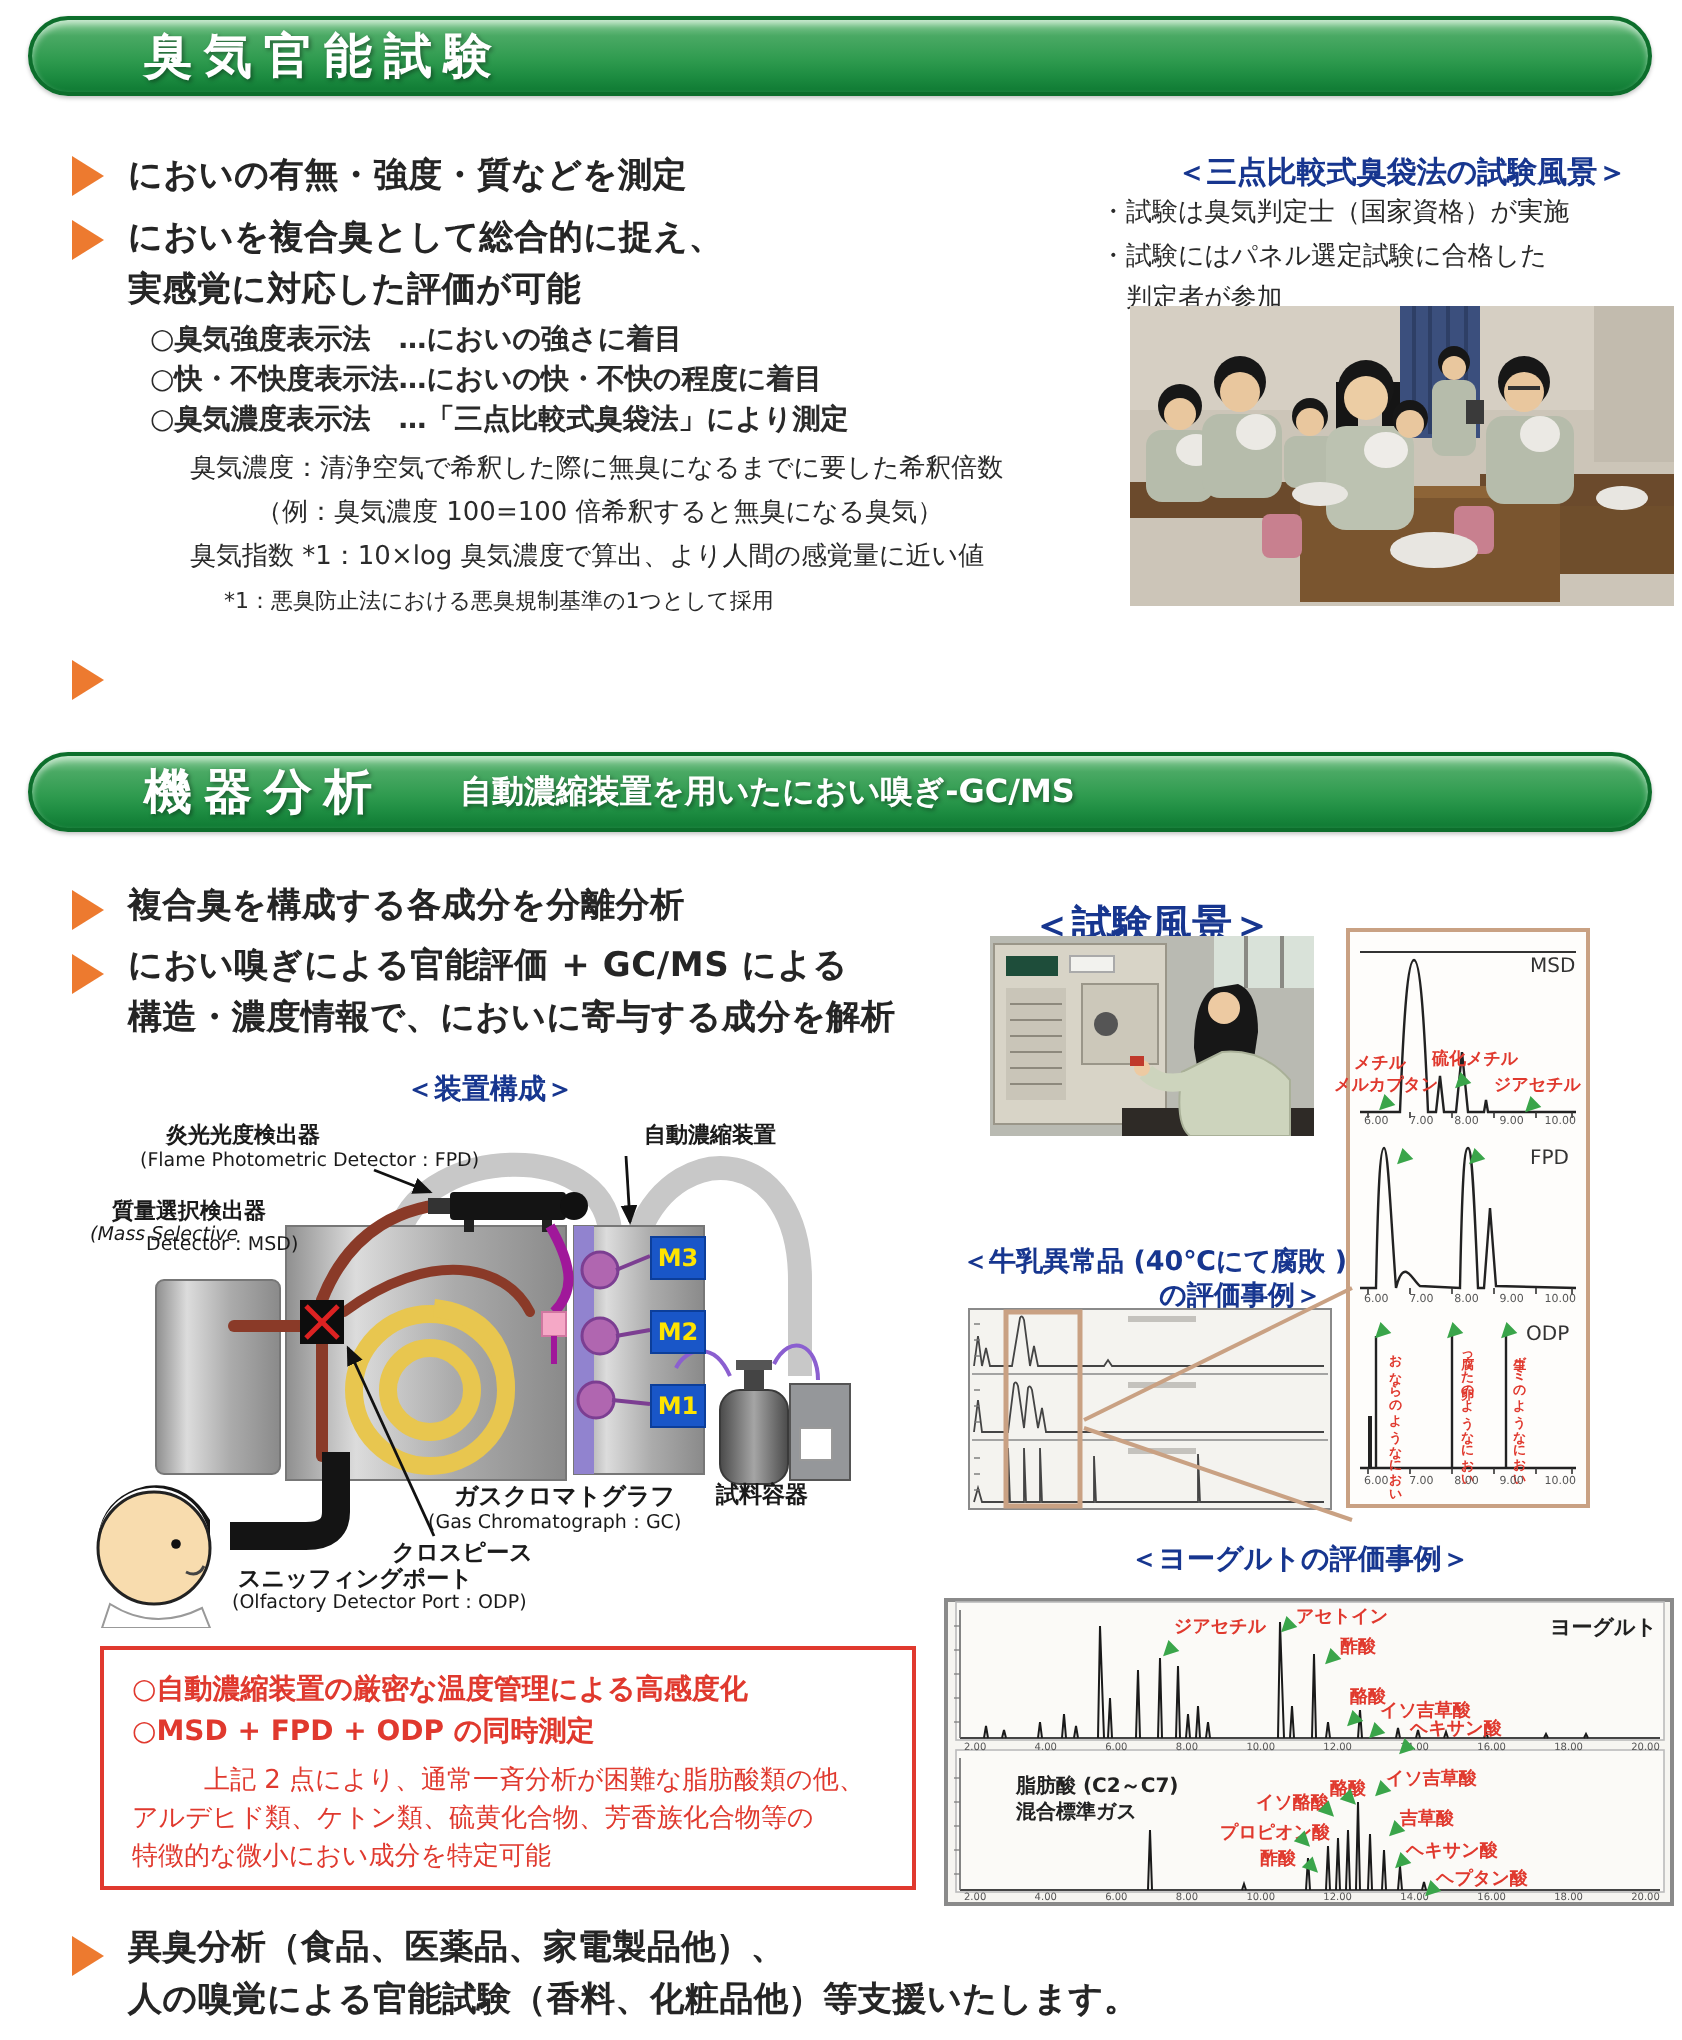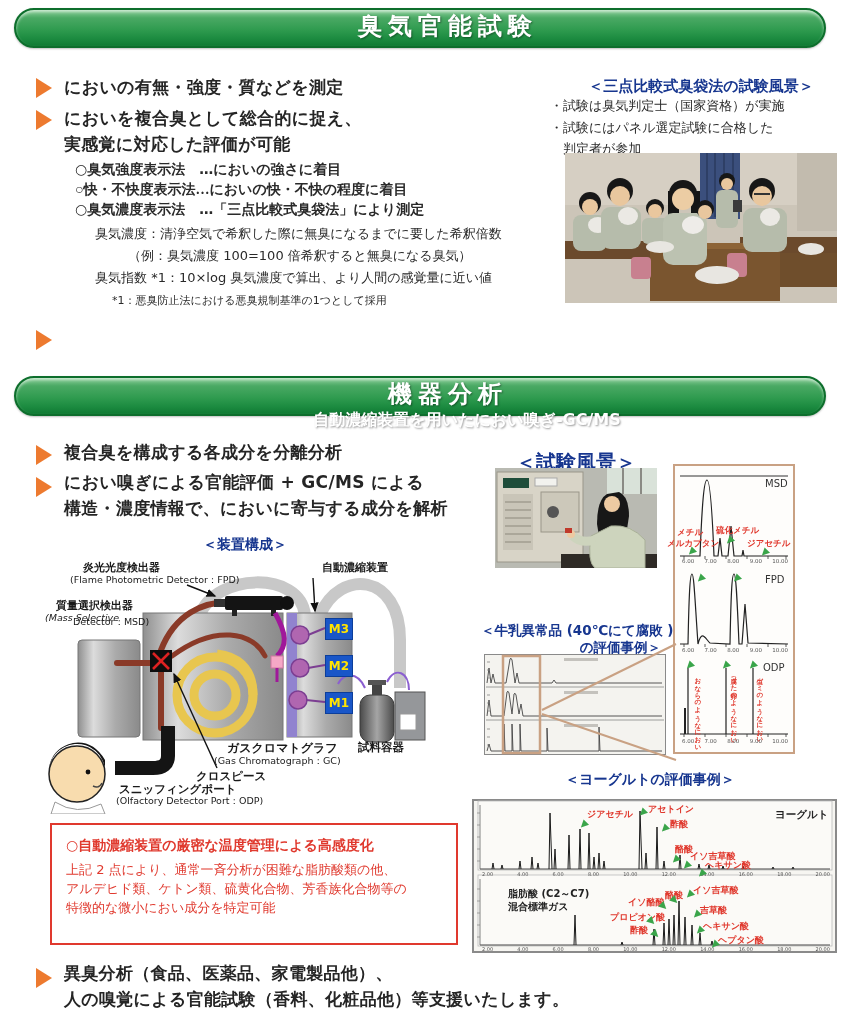--- a/index.html
+++ b/index.html
@@ -4,21 +4,21 @@
 <style>
   html,body{margin:0;padding:0;background:#fff;}
   .page{position:relative;width:841px;height:1020px;background:#fff;overflow:hidden;
         font-family:"DejaVu Sans",sans-serif;color:#222;}
   .abs{position:absolute;}
   
   .banner{position:absolute;left:14px;width:812px;height:40px;border-radius:21px;
           border:2px solid #0d6e2c;box-sizing:border-box;
           background:linear-gradient(180deg,#8ccf9a 0%,#4aa964 22%,#2f9b4f 55%,#1d8c41 78%,#0f7a33 100%);
           box-shadow:inset 0 2px 3px rgba(255,255,255,.55), 0 1px 2px rgba(0,0,0,.25);
-          display:flex;align-items:center;padding-left:56px;flex-direction:column;}
+          display:flex;align-items:center;padding-left:56px;}
   .banner-title{color:#fff;font-size:24px;font-weight:bold;letter-spacing:6px;
                 text-shadow:1px 1px 2px rgba(0,0,0,.4);white-space:nowrap;}
   .banner-sub{color:#fff;font-size:16px;font-weight:bold;margin-left:38px;
               text-shadow:1px 1px 2px rgba(0,0,0,.4);white-space:nowrap;}
   .tri{position:absolute;width:0;height:0;border-left:16px solid #ed7a2f;
        border-top:10px solid transparent;border-bottom:10px solid transparent;}
   .big{position:absolute;font-size:17px;font-weight:bold;color:#252525;white-space:nowrap;letter-spacing:.3px;}
   .med{position:absolute;font-size:14px;font-weight:bold;color:#2a2a2a;white-space:nowrap;}
   .def{position:absolute;font-size:13px;color:#2a2a2a;white-space:nowrap;}
   .foot{position:absolute;font-size:11px;color:#2a2a2a;white-space:nowrap;}
@@ -59,21 +59,21 @@
   </div>
 
   <span class="tri" style="left:36px;top:78px;"></span>
   <div class="big" style="left:64px;top:76px;">においの有無・強度・質などを測定</div>
 
   <span class="tri" style="left:36px;top:110px;"></span>
   <div class="big" style="left:64px;top:107px;">においを複合臭として総合的に捉え、</div>
   <div class="big" style="left:64px;top:133px;">実感覚に対応した評価が可能</div>
 
   <div class="med" style="left:75px;top:161px;">○臭気強度表示法　…においの強さに着目</div>
-  <div class="med" style="left:75px;top:181px;font-family:Liberation Serif, serif;">○快・不快度表示法…においの快・不快の程度に着目</div>
+  <div class="med" style="left:75px;top:181px;">○快・不快度表示法…においの快・不快の程度に着目</div>
   <div class="med" style="left:75px;top:201px;">○臭気濃度表示法　…「三点比較式臭袋法」により測定</div>
 
   <div class="def" style="left:95px;top:225px;">臭気濃度：清浄空気で希釈した際に無臭になるまでに要した希釈倍数</div>
   <div class="def" style="left:128px;top:247px;">（例：臭気濃度 100=100 倍希釈すると無臭になる臭気）</div>
   <div class="def" style="left:95px;top:269px;">臭気指数 *1：10×log 臭気濃度で算出、より人間の感覚量に近い値</div>
   <div class="foot" style="left:112px;top:293px;">*1：悪臭防止法における悪臭規制基準の1つとして採用</div>
 
   <span class="tri" style="left:36px;top:330px;"></span>
 
   <div class="bluecap" style="left:565px;top:77px;width:272px;font-size:15px;">＜三点比較式臭袋法の試験風景＞</div>
@@ -243,21 +243,22 @@
   <div class="dlab" style="left:322px;top:560px;">自動濃縮装置</div>
   <div class="dlab" style="left:227px;top:740px;font-size:12px;">ガスクロマトグラフ</div>
   <div class="dlab-en" style="left:214px;top:755px;">(Gas Chromatograph：GC)</div>
   <div class="dlab" style="left:196px;top:769px;font-size:11.5px;">クロスピース</div>
   <div class="dlab" style="left:119px;top:782px;font-size:11.5px;">スニッフィングポート</div>
   <div class="dlab-en" style="left:116px;top:795px;">(Olfactory Detector Port：ODP)</div>
   <div class="dlab" style="left:358px;top:740px;font-size:11.5px;">試料容器</div>
 
   <div class="redbox">
     <div class="pt">○自動濃縮装置の厳密な温度管理による高感度化</div>
-    <div class="bd" style="margin-top:4px;">上記 2 点により、通常一斉分析が困難な脂肪酸類の他、</div>
+    <div class="pt">○MSD + FPD + ODP の同時測定</div>
+    <div class="bd" style="margin-top:4px;margin-left:36px;">上記 2 点により、通常一斉分析が困難な脂肪酸類の他、</div>
     <div class="bd">アルデヒド類、ケトン類、硫黄化合物、芳香族化合物等の</div>
     <div class="bd">特徴的な微小におい成分を特定可能</div>
   </div>
 
   <span class="tri" style="left:36px;top:968px;"></span>
   <div class="big" style="left:64px;top:962px;">異臭分析（食品、医薬品、家電製品他）、</div>
   <div class="big" style="left:64px;top:988px;">人の嗅覚による官能試験（香料、化粧品他）等支援いたします。</div>
 
   <div class="bluecap" style="left:495px;top:449px;width:162px;font-size:20px;">＜試験風景＞</div>
 

